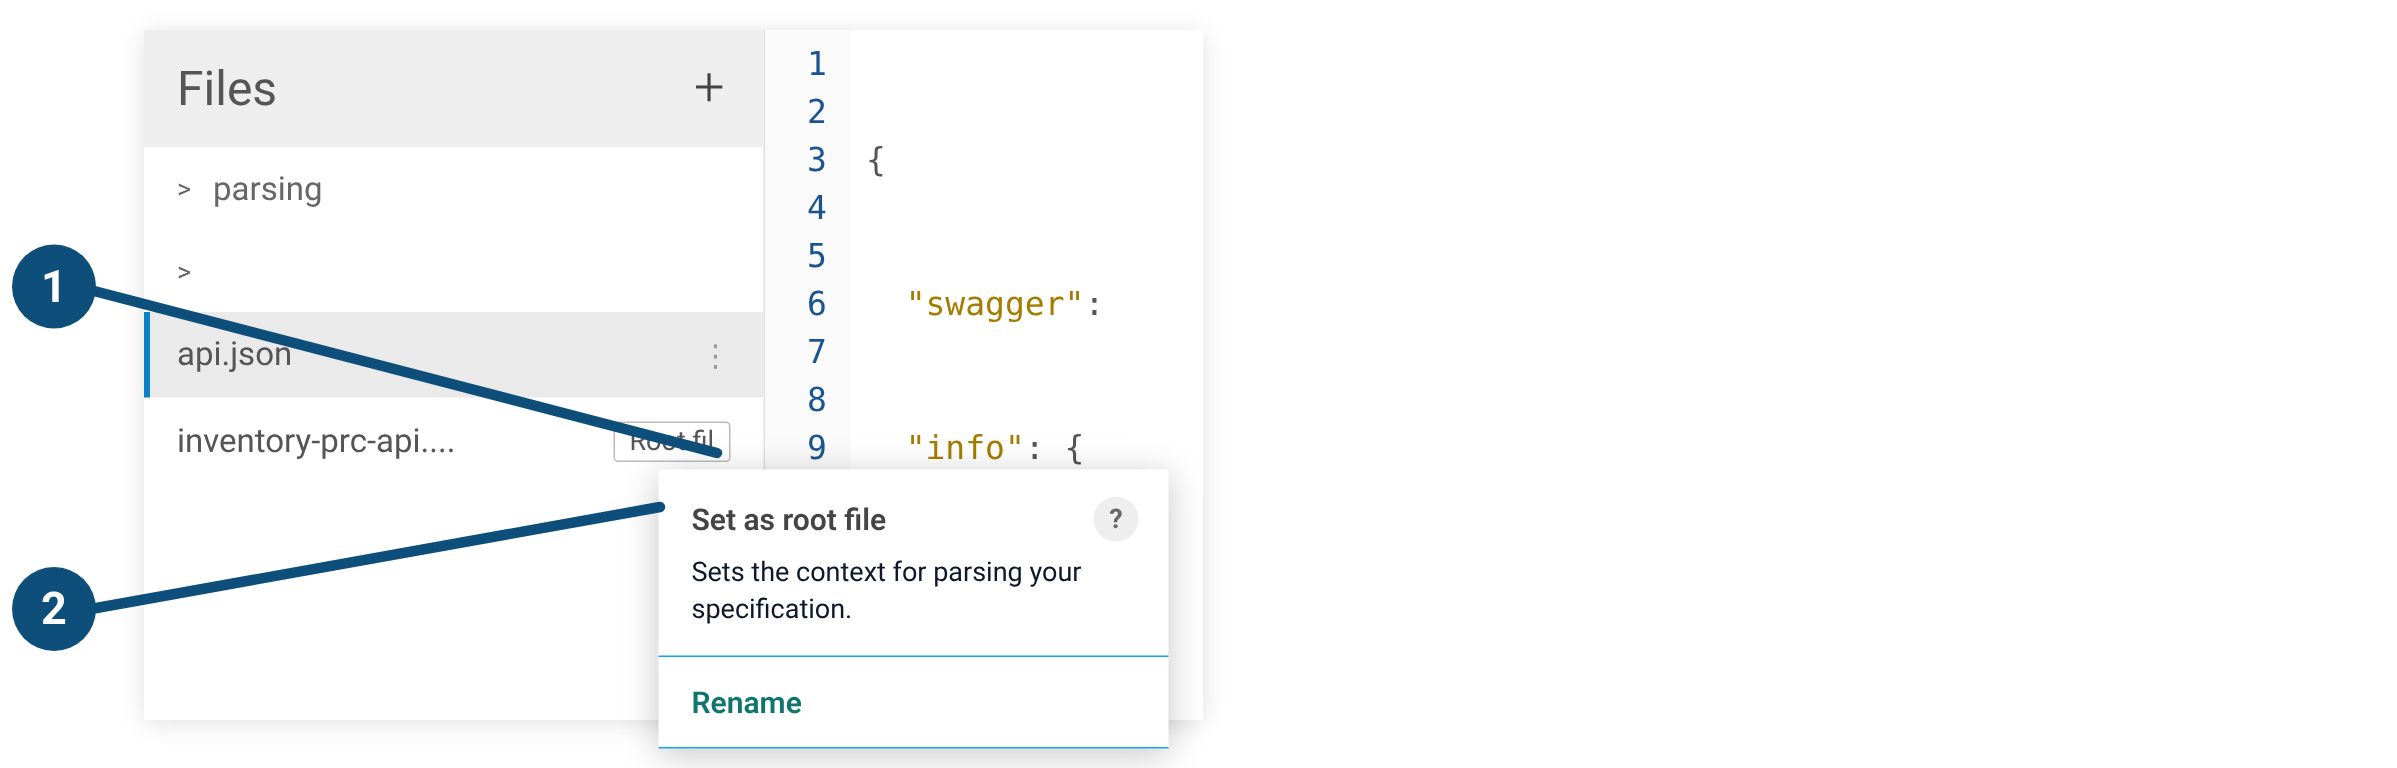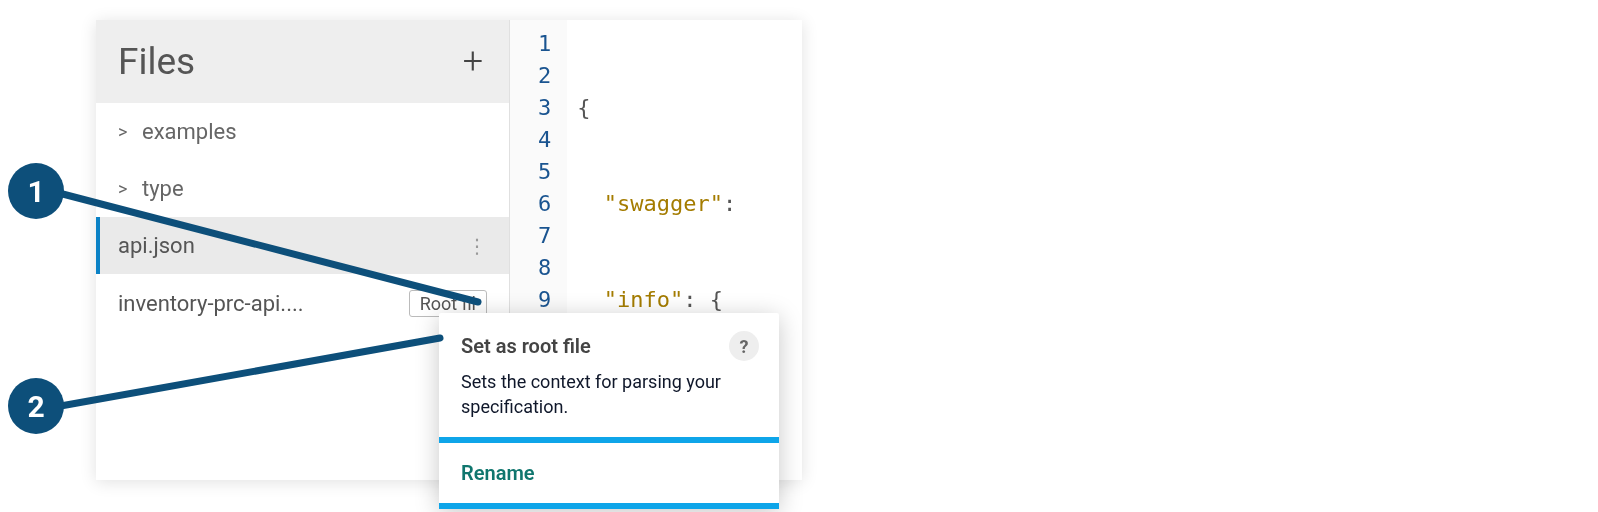--- a/index.html
+++ b/index.html
@@ -30,21 +30,21 @@
       flex-direction: column;
     }
     .sidebar-header {
       display: flex;
       align-items: center;
       justify-content: space-between;
       padding: 20px 26px 20px 22px;
       background: #eeeeee;
     }
     .sidebar-title {
-      font-size: 37px;
+      font-size: 32px;
       font-weight: 400;
       color: #555;
     }
     .sidebar-add {
       font-size: 36px;
       font-weight: 300;
       color: #444;
       cursor: pointer;
       line-height: 0.6;
     }
@@ -130,21 +130,21 @@
       left: 439px;
       top: 313px;
       width: 340px;
       background: #fff;
       border-radius: 2px;
       box-shadow: 0 4px 24px rgba(0,0,0,0.22);
       z-index: 20;
     }
     .context-item {
       padding: 18px 20px 18px 22px;
-      border-bottom: 6px solid #0ea5e9;
+      border-bottom: 1px solid #0ea5e9;
     }
     .context-item-head {
       display: flex;
       justify-content: space-between;
       align-items: center;
     }
     .context-item-title {
       font-size: 20px;
       font-weight: 600;
       color: #444;
@@ -200,25 +200,24 @@
 
 <div class="app-window">
   <div class="sidebar">
     <div class="sidebar-header">
       <span class="sidebar-title">Files</span>
       <span class="sidebar-add">+</span>
     </div>
     <div class="file-list">
       <div class="file-item folder">
         <span class="chevron">&gt;</span>
-        <span class="file-name">examples</span>
+        <span class="file-name">parsing</span>
       </div>
       <div class="file-item folder">
         <span class="chevron">&gt;</span>
-        <span class="file-name">type</span>
       </div>
       <div class="file-item selected">
         <span class="file-name">api.json</span>
         <span class="more-dots">⋮</span>
       </div>
       <div class="file-item">
         <span class="file-name">inventory-prc-api....</span>
         <span class="root-badge">Root fil</span>
       </div>
     </div>

